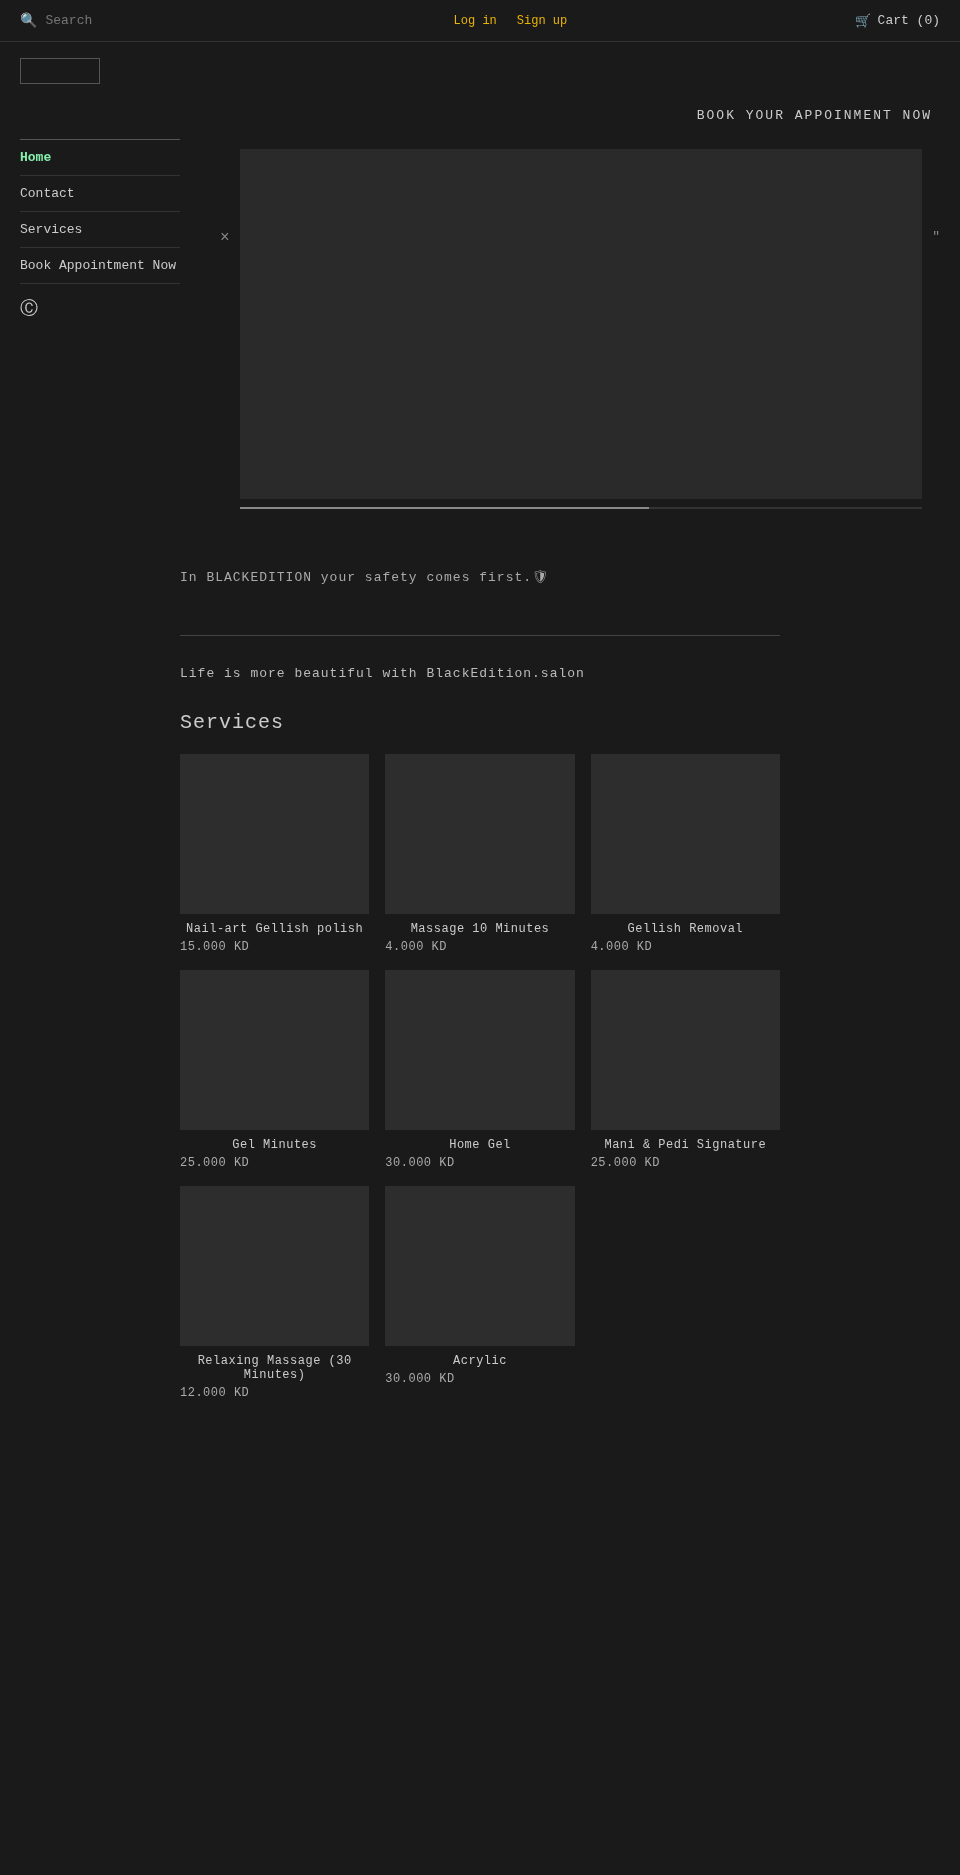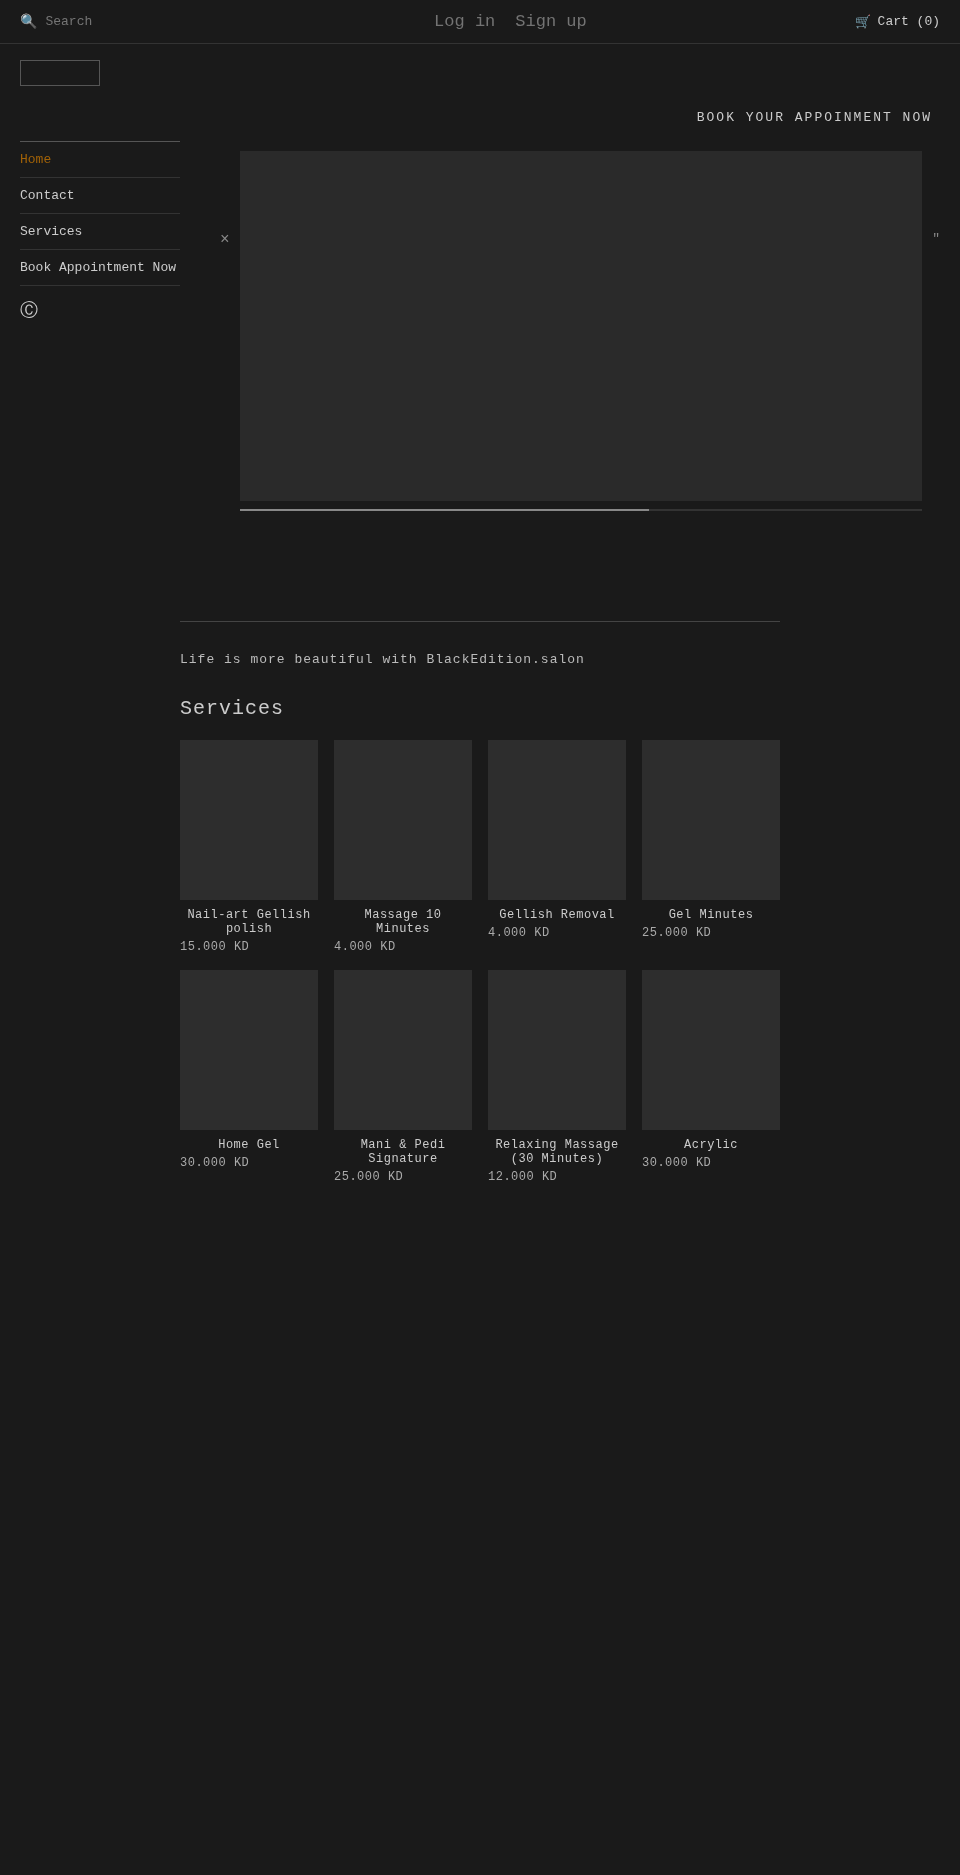--- a/index.html
+++ b/index.html
@@ -38,23 +38,23 @@
       font-size: 13px;
       outline: none;
       width: 120px;
     }
     .header-nav {
       display: flex;
       align-items: center;
       gap: 20px;
     }
     .header-nav a {
-      color: #737373;
+      color: #eab308;
       text-decoration: none;
-      font-size: 17px;
+      font-size: 12px;
     }
     .cart-area {
       display: flex;
       align-items: center;
       gap: 6px;
       color: #ccc;
       font-size: 13px;
     }
 
     
@@ -90,22 +90,22 @@
     }
     .mobile-nav-left a {
       display: block;
       padding: 10px 0;
       color: #ccc;
       text-decoration: none;
       font-size: 13px;
       border-bottom: 1px solid #333;
     }
     .mobile-nav-left a.active {
-      font-weight: normal;
-      color: #a16207;
+      font-weight: bold;
+      color: #86efac;
     }
     .nav-instagram {
       padding: 12px 0;
       font-size: 18px;
     }
     .slider-controls-left {
       font-size: 16px;
       color: #888;
       padding-top: 80px;
     }
@@ -173,21 +173,21 @@
     }
     .services-title {
       font-size: 20px;
       color: #ccc;
       margin-bottom: 20px;
       font-weight: normal;
       letter-spacing: 1px;
     }
     .services-grid {
       display: grid;
-      grid-template-columns: repeat(4, 1fr);
+      grid-template-columns: repeat(3, 1fr);
       gap: 16px;
     }
     .service-card {
       cursor: pointer;
     }
     .service-image {
       width: 100%;
       height: 160px;
       background: #2d2d2d;
       margin-bottom: 8px;
@@ -248,20 +248,21 @@
         <div class="slider-progress">
           <div class="slider-progress-bar"></div>
         </div>
       </div>
       <span class="slider-controls-right">"</span>
     </div>
   </div>
 </div>
 
 <div class="safety-section">
+  <div class="safety-text">In BLACKEDITION your safety comes first.🛡</div>
 </div>
 
 <hr class="divider-line">
 
 <div class="life-tagline">Life is more beautiful with BlackEdition.salon</div>
 
 <div class="services-section">
   <div class="services-title">Services</div>
   <div class="services-grid">
 

